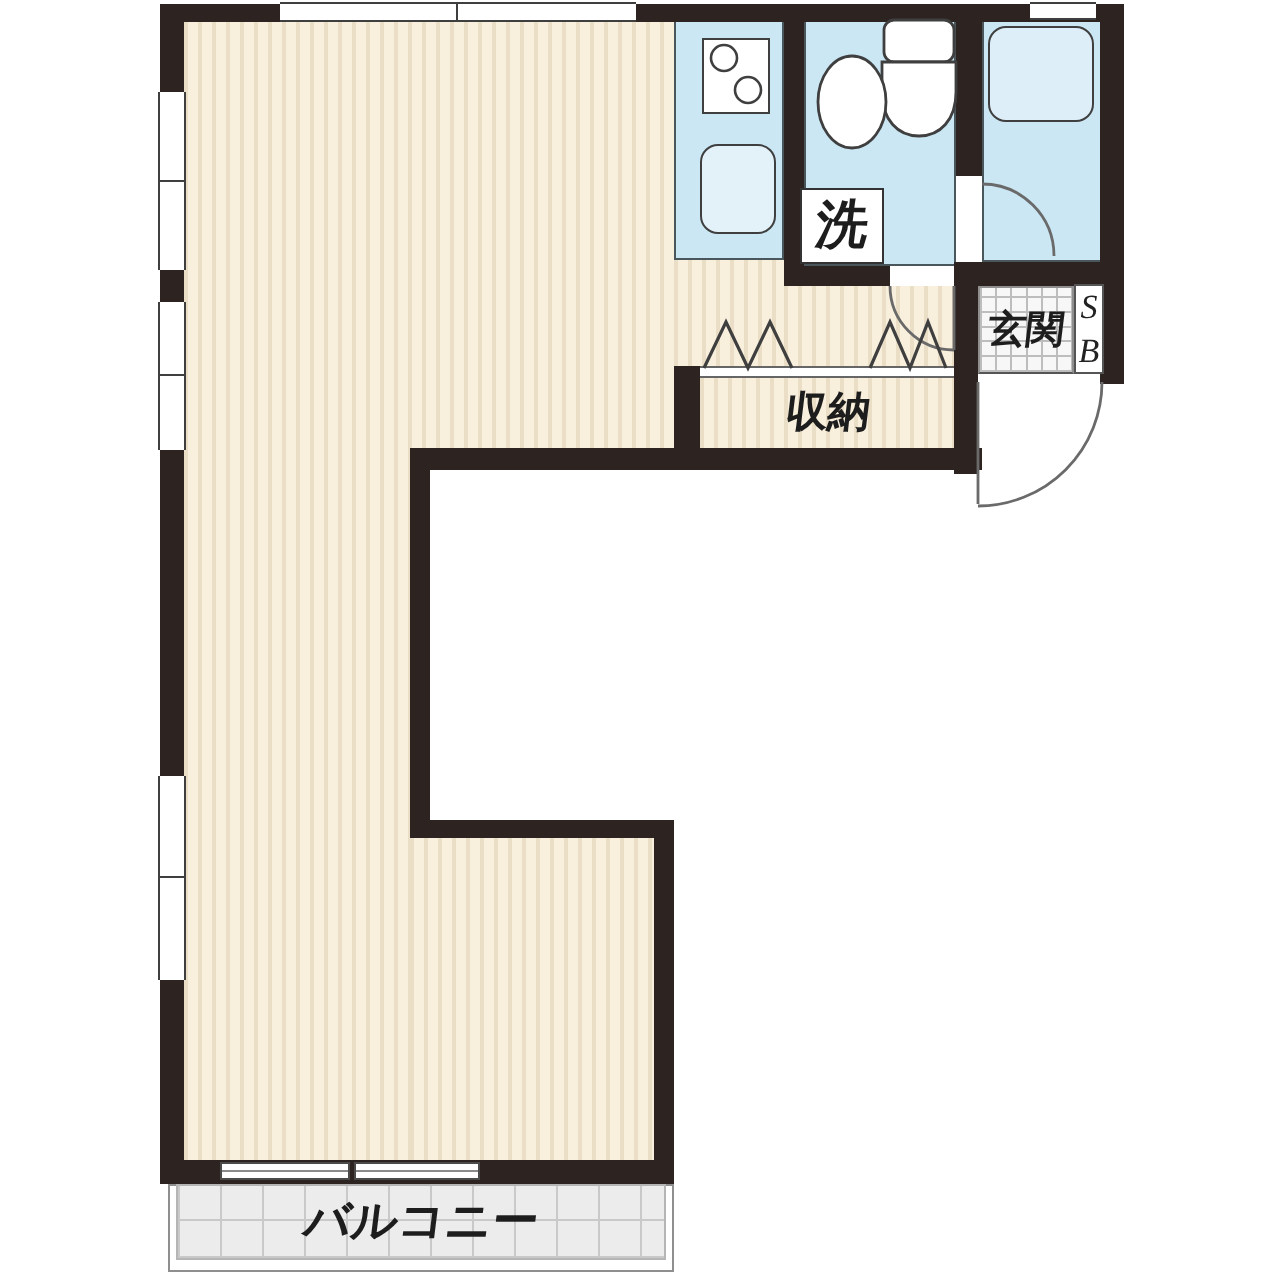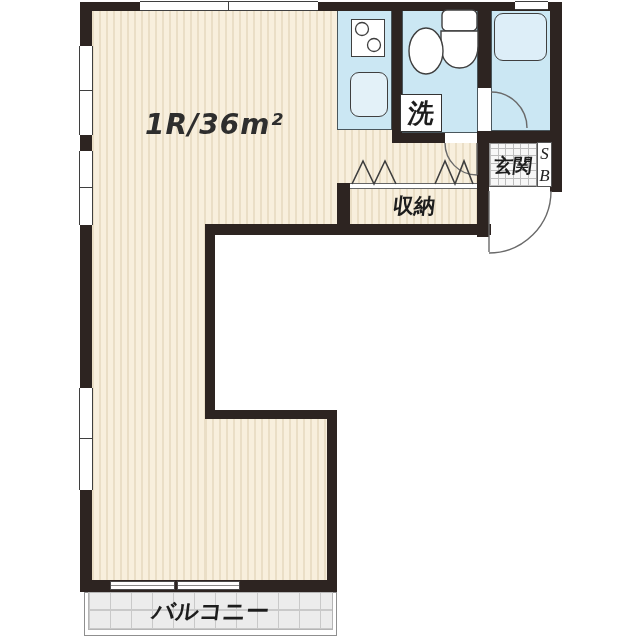--- a/index.html
+++ b/index.html
@@ -104,21 +104,20 @@
   <div class="abs shoebox" style="left:537px;top:142px;width:15px;height:45px;">
     <span class="sb">S</span>
     <span class="sb">B</span>
   </div>
 
   <div class="abs balcony-outer" style="left:84px;top:592px;width:253px;height:44px;"></div>
   <div class="abs balcony-inner" style="left:88px;top:592px;width:245px;height:38px;">
     <span class="jp" style="font-size:23px;">バルコニー</span>
   </div>
 
-  <div class="abs room-label" style="left:145px;top:108px;">1R/36m²</div>
 
   <svg class="overlay" width="640" height="640" viewBox="0 0 640 640">
 
     <path d="M489,191 V252" stroke="#6a6a6a" stroke-width="1.4" fill="none"></path>
     <path d="M551,191 A62,62 0 0 1 489,253" stroke="#6a6a6a" stroke-width="1.4" fill="none"></path>
 
     <path d="M477,143 V175" stroke="#6a6a6a" stroke-width="1.4" fill="none"></path>
     <path d="M445,143 A32,32 0 0 0 477,175" stroke="#6a6a6a" stroke-width="1.4" fill="none"></path>
 
     <path d="M491,92 A36,36 0 0 1 527,128" stroke="#6a6a6a" stroke-width="1.4" fill="none"></path>

